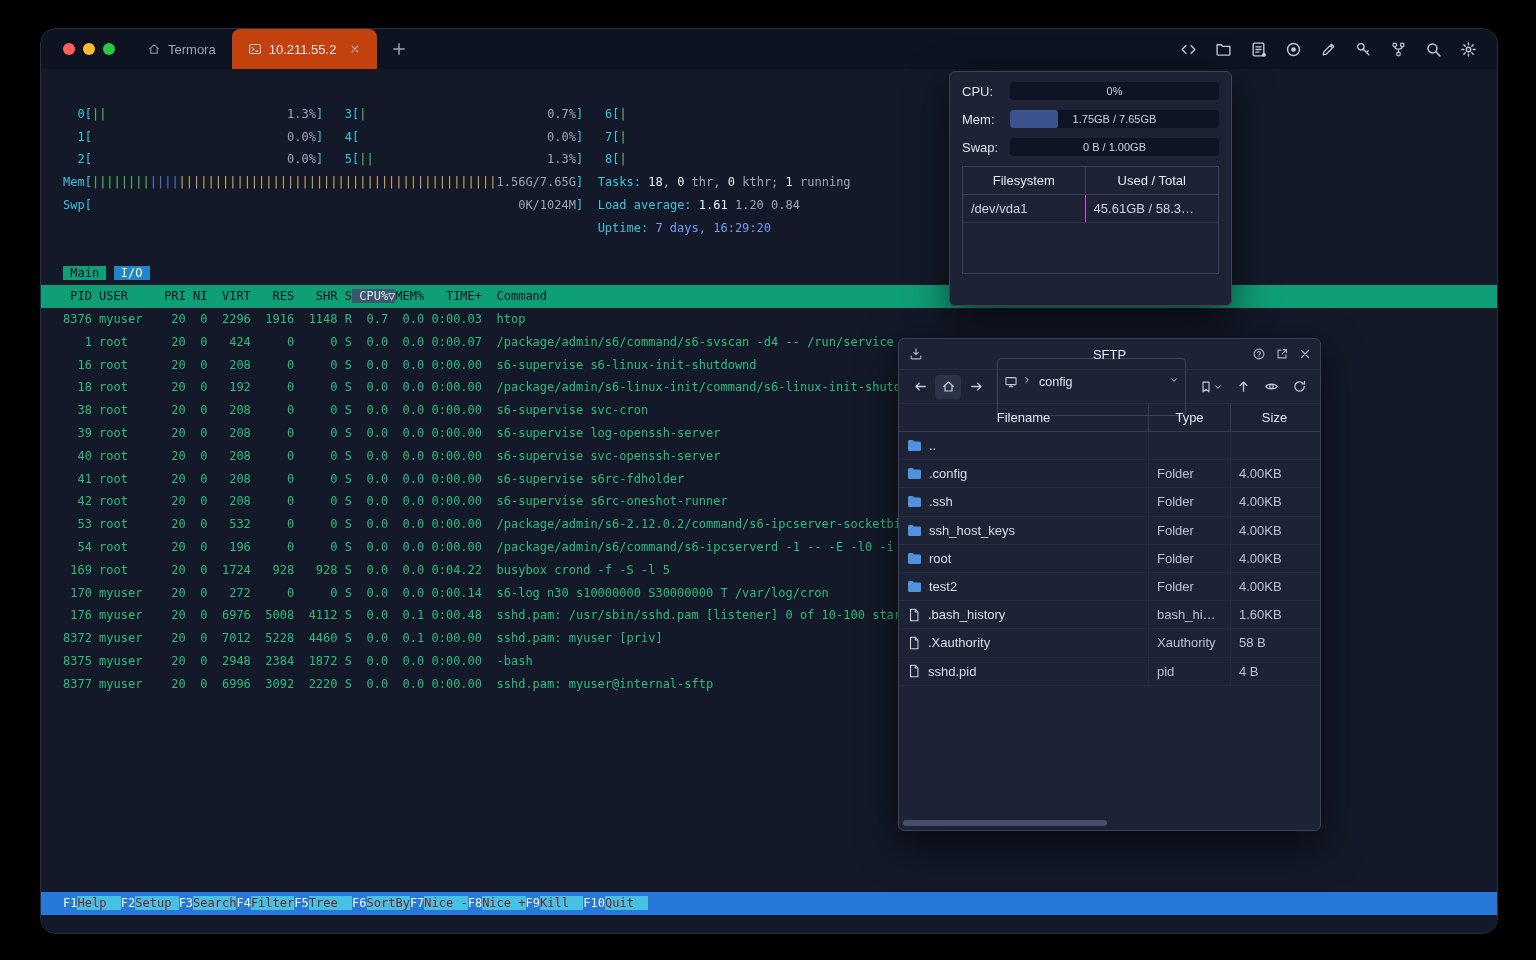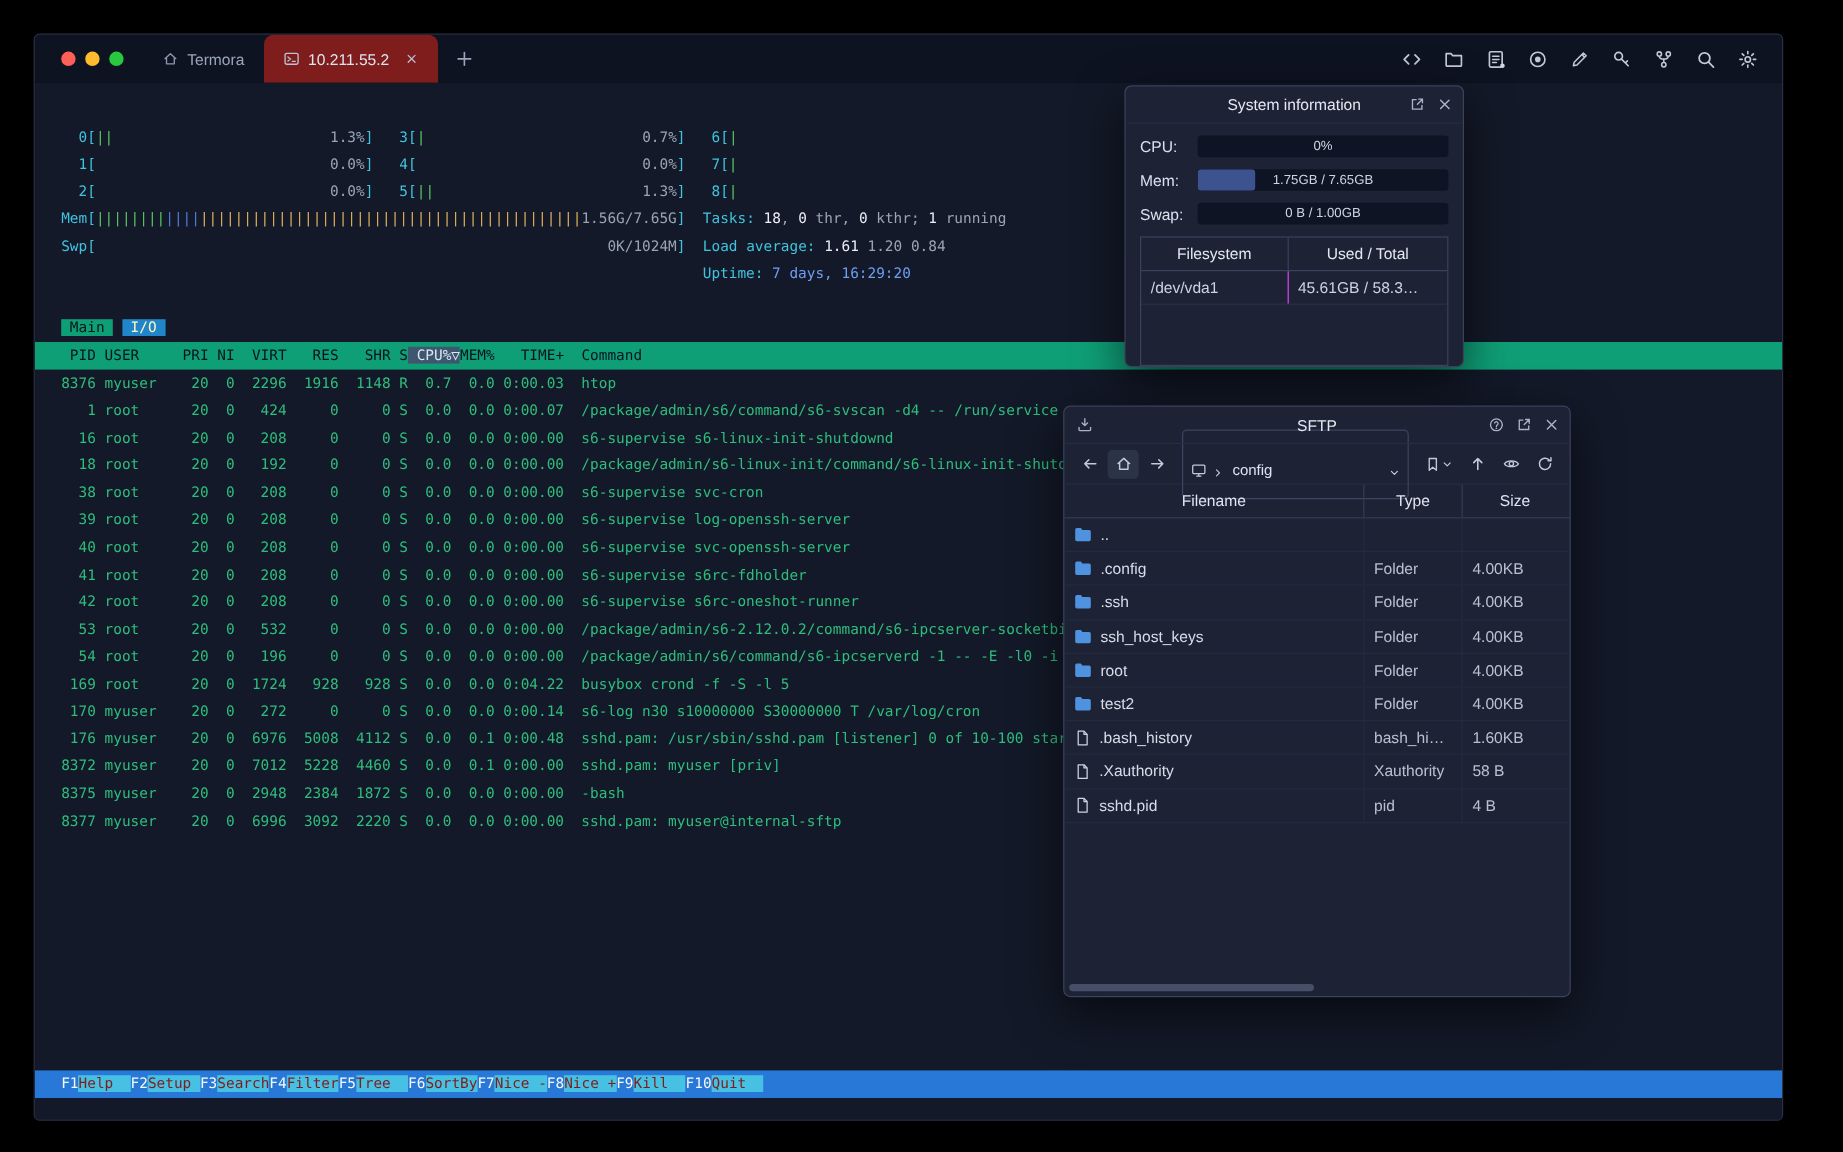--- a/index.html
+++ b/index.html
@@ -1,27 +1,27 @@
 <!DOCTYPE html>
 <html style="--accent-blue: #1b78da; --header-green: #0f9f77; --fbar-blue: #2878d8; --flabel-cyan: #46c1e4; --cyan: #3fc3de; --row-green: #2ebd7d;"><head>
 <meta charset="utf-8">
 <style>
   html,body{margin:0;padding:0}
   body{width:1536px;height:960px;background:#000;overflow:hidden;position:relative;font-family:"Liberation Sans",sans-serif}
 
-  .window{position:absolute;left:28px;top:28px;width:1456px;height:904px;background:#131928;border-radius:5px;overflow:hidden;border:1px solid #2a3044;box-shadow:0 24px 70px rgba(0,0,0,.8)}
+  .window{position:absolute;left:40px;top:28px;width:1456px;height:904px;background:#131928;border-radius:16px;overflow:hidden;border:1px solid #2a3044;box-shadow:0 24px 70px rgba(0,0,0,.8)}
 
   
   .titlebar{position:relative;height:40px;background:#0e1322;border-bottom:1px solid #070b15;display:flex;align-items:center}
   .traffic{display:flex;gap:8px;padding:0 16px 0 22px}
   .tl{width:12px;height:12px;border-radius:50%;display:inline-block}
   .tl.red{background:#ff5f57}.tl.yellow{background:#febc2e}.tl.green{background:#28c83f}
   .tabs{display:flex;align-items:stretch;height:100%}
   .tab{display:flex;align-items:center;gap:7px;padding:0 16px;color:#9aa5ba;font-size:13px;cursor:pointer}
-  .tab.active{background:#7f1d1d;color:#dfe5f1;border-radius:8px 8px 0 0}
+  .tab.active{background:#c2410c;color:#dfe5f1;border-radius:8px 8px 0 0}
   .tab svg{color:#8d98ad}
   .tab.active svg{color:#b9c3d6}
   .tabclose{background:none;border:none;padding:0;margin-left:6px;color:#9aa5ba;display:flex;cursor:pointer}
   .newtab{background:none;border:none;color:#9aa5ba;display:flex;align-items:center;padding:0 14px;cursor:pointer}
   .tb-icons{margin-left:auto;display:flex;align-items:center;gap:10px;padding-right:16px}
   .tbico{width:25px;height:25px;display:flex;align-items:center;justify-content:center;background:none;border:none;color:#c2c9d6;cursor:pointer;padding:0}
   .tbico svg{width:17px;height:17px}
   .i10{width:10px;height:10px}.i12{width:12px;height:12px}.i14{width:14px;height:14px}.i15{width:15px;height:15px}.i16{width:16px;height:16px}
 
   
@@ -66,21 +66,21 @@
   .fsthead span:first-child{border-right:1px solid #3a425c}
   .fstrow{display:grid;grid-template-columns:1fr 1.08fr;height:27px;border-bottom:1px solid #2a3146}
   .fstrow span{display:flex;align-items:center;padding:0 8px;color:#ccd3e0;white-space:nowrap;overflow:hidden}
   .fstrow span:first-child{border-right:1px solid #d946ef}
 
   
   .sftp{left:857px;top:309px;width:421px;height:491px;display:flex;flex-direction:column}
   .sf-toolbar{height:33px;display:flex;align-items:center;gap:2px;padding:0 8px;border-bottom:1px solid #262d42;flex:none}
   .sfbtn{width:26px;height:24px;display:flex;align-items:center;justify-content:center;background:none;border:none;color:#c3cad8;cursor:pointer;border-radius:4px;padding:0}
   .sfbtn.homebtn{background:#2a3348}
-  .pathbox{flex:1;height:24px;margin:16px 6px;border:1px solid #3c455f;border-radius:4px;display:flex;align-items:flex-end;padding:16px 6px;gap:4px;color:#c3cad8;min-width:0;cursor:pointer}
+  .pathbox{flex:1;height:24px;margin:16px 6px;border:1px solid #3c455f;border-radius:4px;display:flex;align-items:flex-start;padding:16px 6px;gap:4px;color:#c3cad8;min-width:0;cursor:pointer}
   .crumb{font-size:12.5px;color:#dde3ee;padding:0 3px}
   .pb-spacer{flex:1}
   .sf-thead{display:grid;grid-template-columns:250px 82px 87px;height:27px;border-bottom:1px solid #343c54;font-size:13px;color:#e0e5f0;flex:none}
   .sf-thead > span{display:flex;align-items:center;justify-content:center;border-right:1px solid #343c54}
   .sf-thead > span:last-child{border-right:none}
   .sf-rows{flex:1;overflow:hidden}
   .sf-row{display:grid;grid-template-columns:250px 82px 87px;height:27.2px;font-size:13px;border-bottom:1px solid #242b3e;cursor:default}
   .sf-row > span{display:flex;align-items:center;padding:0 8px;overflow:hidden;white-space:nowrap;border-right:1px solid #242b3e}
   .sf-row > span:last-child{border-right:none}
   .sf-c1{gap:7px;color:#d6dce8}
@@ -211,35 +211,20 @@
         <div class="tline trow"> 170 myuser    20  0   272     0     0 S  0.0  0.0 0:00.14  s6-log n30 s10000000 S30000000 T /var/log/cron</div>
         <div class="tline trow"> 176 myuser    20  0  6976  5008  4112 S  0.0  0.1 0:00.48  sshd.pam: /usr/sbin/sshd.pam [listener] 0 of 10-100 startups</div>
         <div class="tline trow">8372 myuser    20  0  7012  5228  4460 S  0.0  0.1 0:00.00  sshd.pam: myuser [priv]</div>
         <div class="tline trow">8375 myuser    20  0  2948  2384  1872 S  0.0  0.0 0:00.00  -bash</div>
         <div class="tline trow">8377 myuser    20  0  6996  3092  2220 S  0.0  0.0 0:00.00  sshd.pam: myuser@internal-sftp</div>
       </div>
     <div class="fbar"><span class="fkey">F1</span><span class="flabel">Help  </span><span class="fkey">F2</span><span class="flabel">Setup </span><span class="fkey">F3</span><span class="flabel">Search</span><span class="fkey">F4</span><span class="flabel">Filter</span><span class="fkey">F5</span><span class="flabel">Tree  </span><span class="fkey">F6</span><span class="flabel">SortBy</span><span class="fkey">F7</span><span class="flabel">Nice -</span><span class="fkey">F8</span><span class="flabel">Nice +</span><span class="fkey">F9</span><span class="flabel">Kill  </span><span class="fkey">F10</span><span class="flabel">Quit  </span></div>
   </div>
 
   <div class="panel sysinfo">
-    <div class="p-header">
-      <span class="p-title">System information</span>
-      <span class="p-hicons">
-        <button class="pico">
-          <svg class="i14" viewBox="0 0 16 16">
-              <path d="M7 3.5 H3.5 V12.5 H12.5 V9 M9.5 3 H13 V6.5 M13 3 L8.2 7.8" fill="none" stroke="currentColor" stroke-width="1.3" stroke-linecap="round"></path>
-            </svg>
-        </button>
-        <button class="pico">
-          <svg class="i14" viewBox="0 0 16 16">
-              <path d="M4 4 L12 12 M12 4 L4 12" stroke="currentColor" stroke-width="1.4" stroke-linecap="round"></path>
-            </svg>
-        </button>
-      </span>
-    </div>
     <div class="si-body">
       <div class="sirow">
         <span class="silabel">CPU:</span>
         <div class="sibar">
           <div class="sifill" style="width: 0%;"></div>
           <span class="sibartext">0%</span>
         </div>
       </div>
       <div class="sirow">
         <span class="silabel">Mem:</span>

